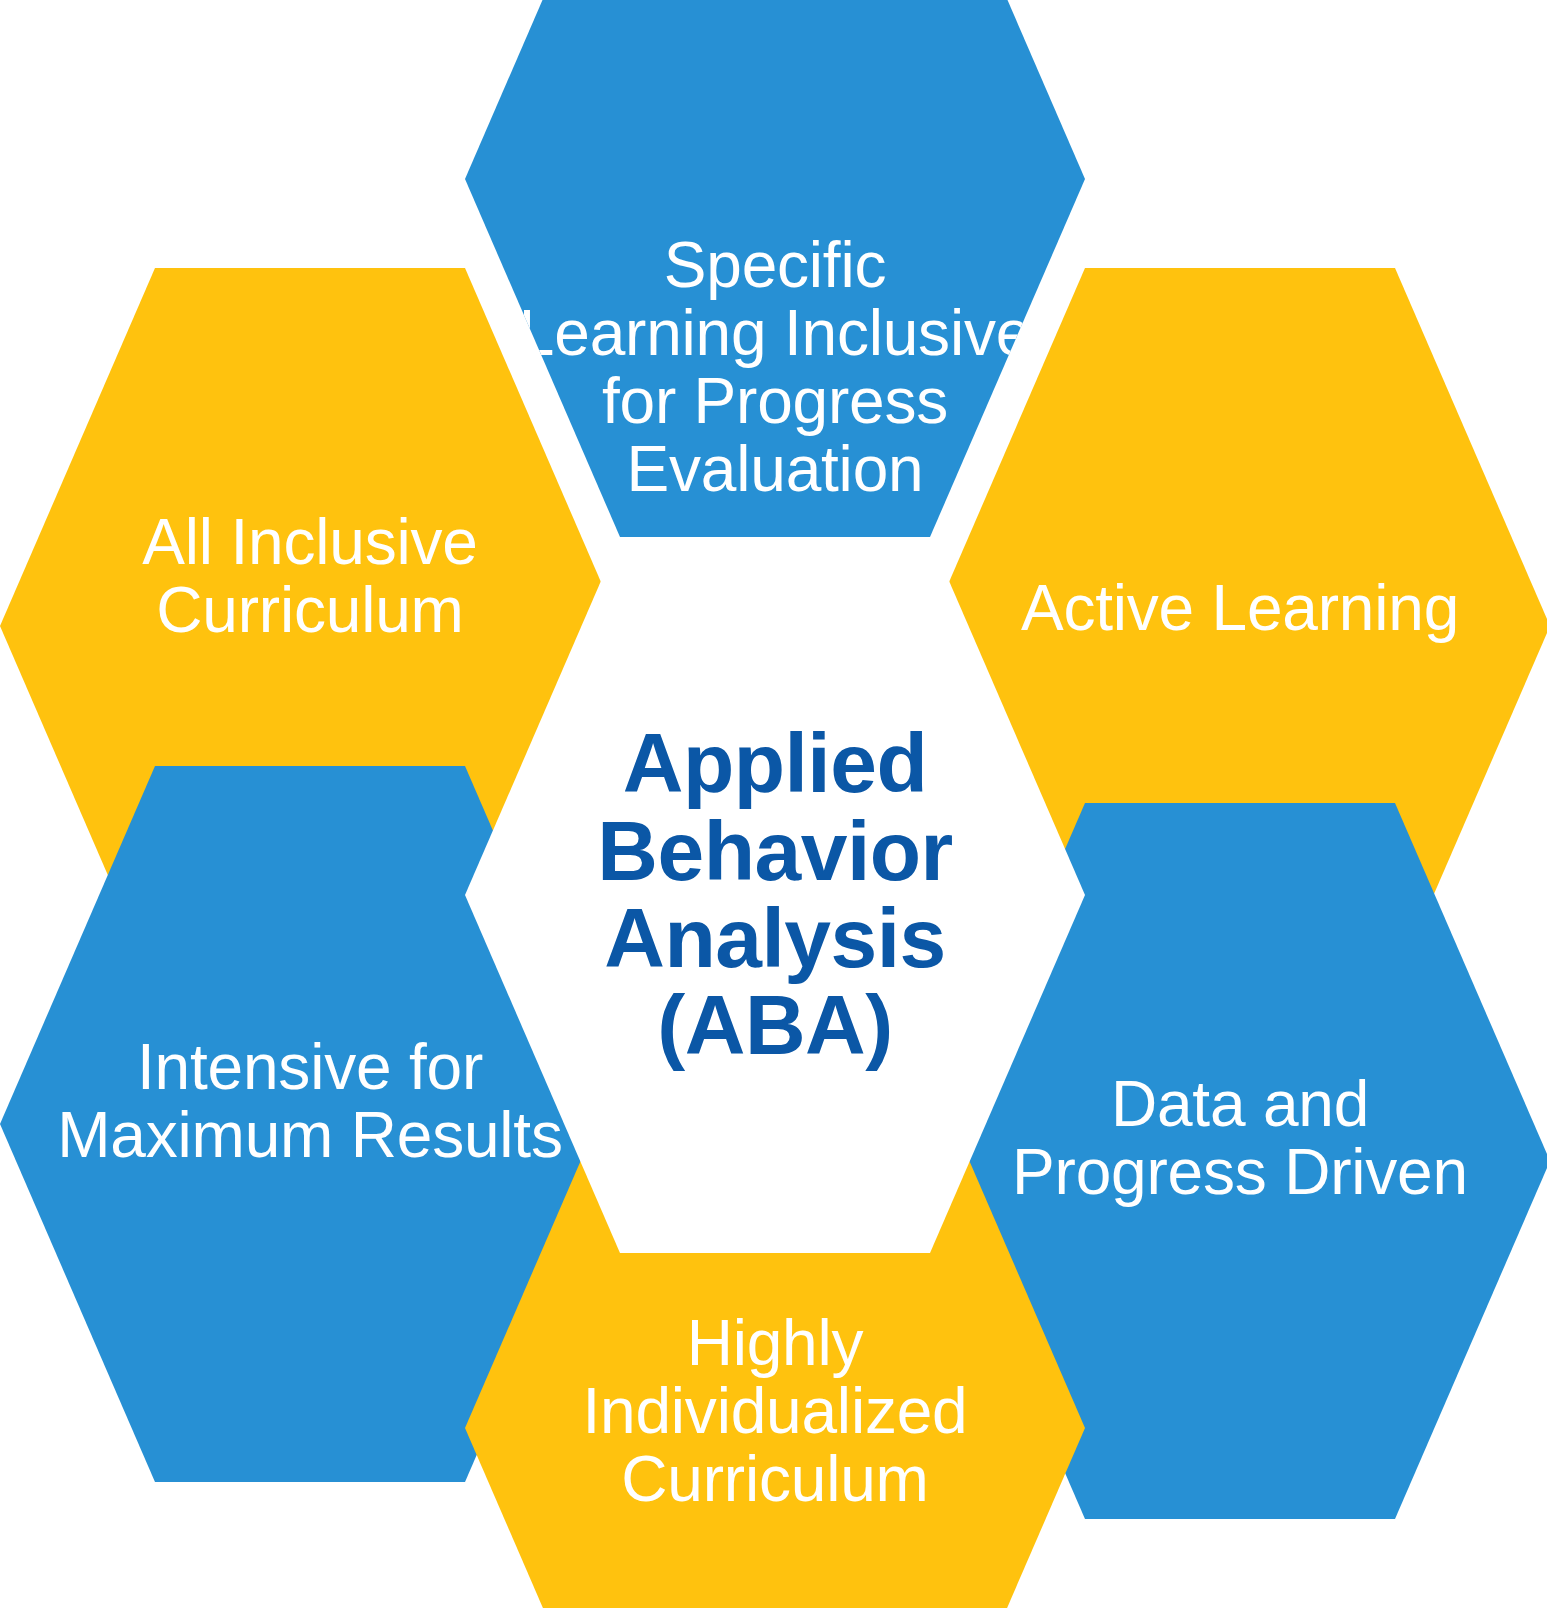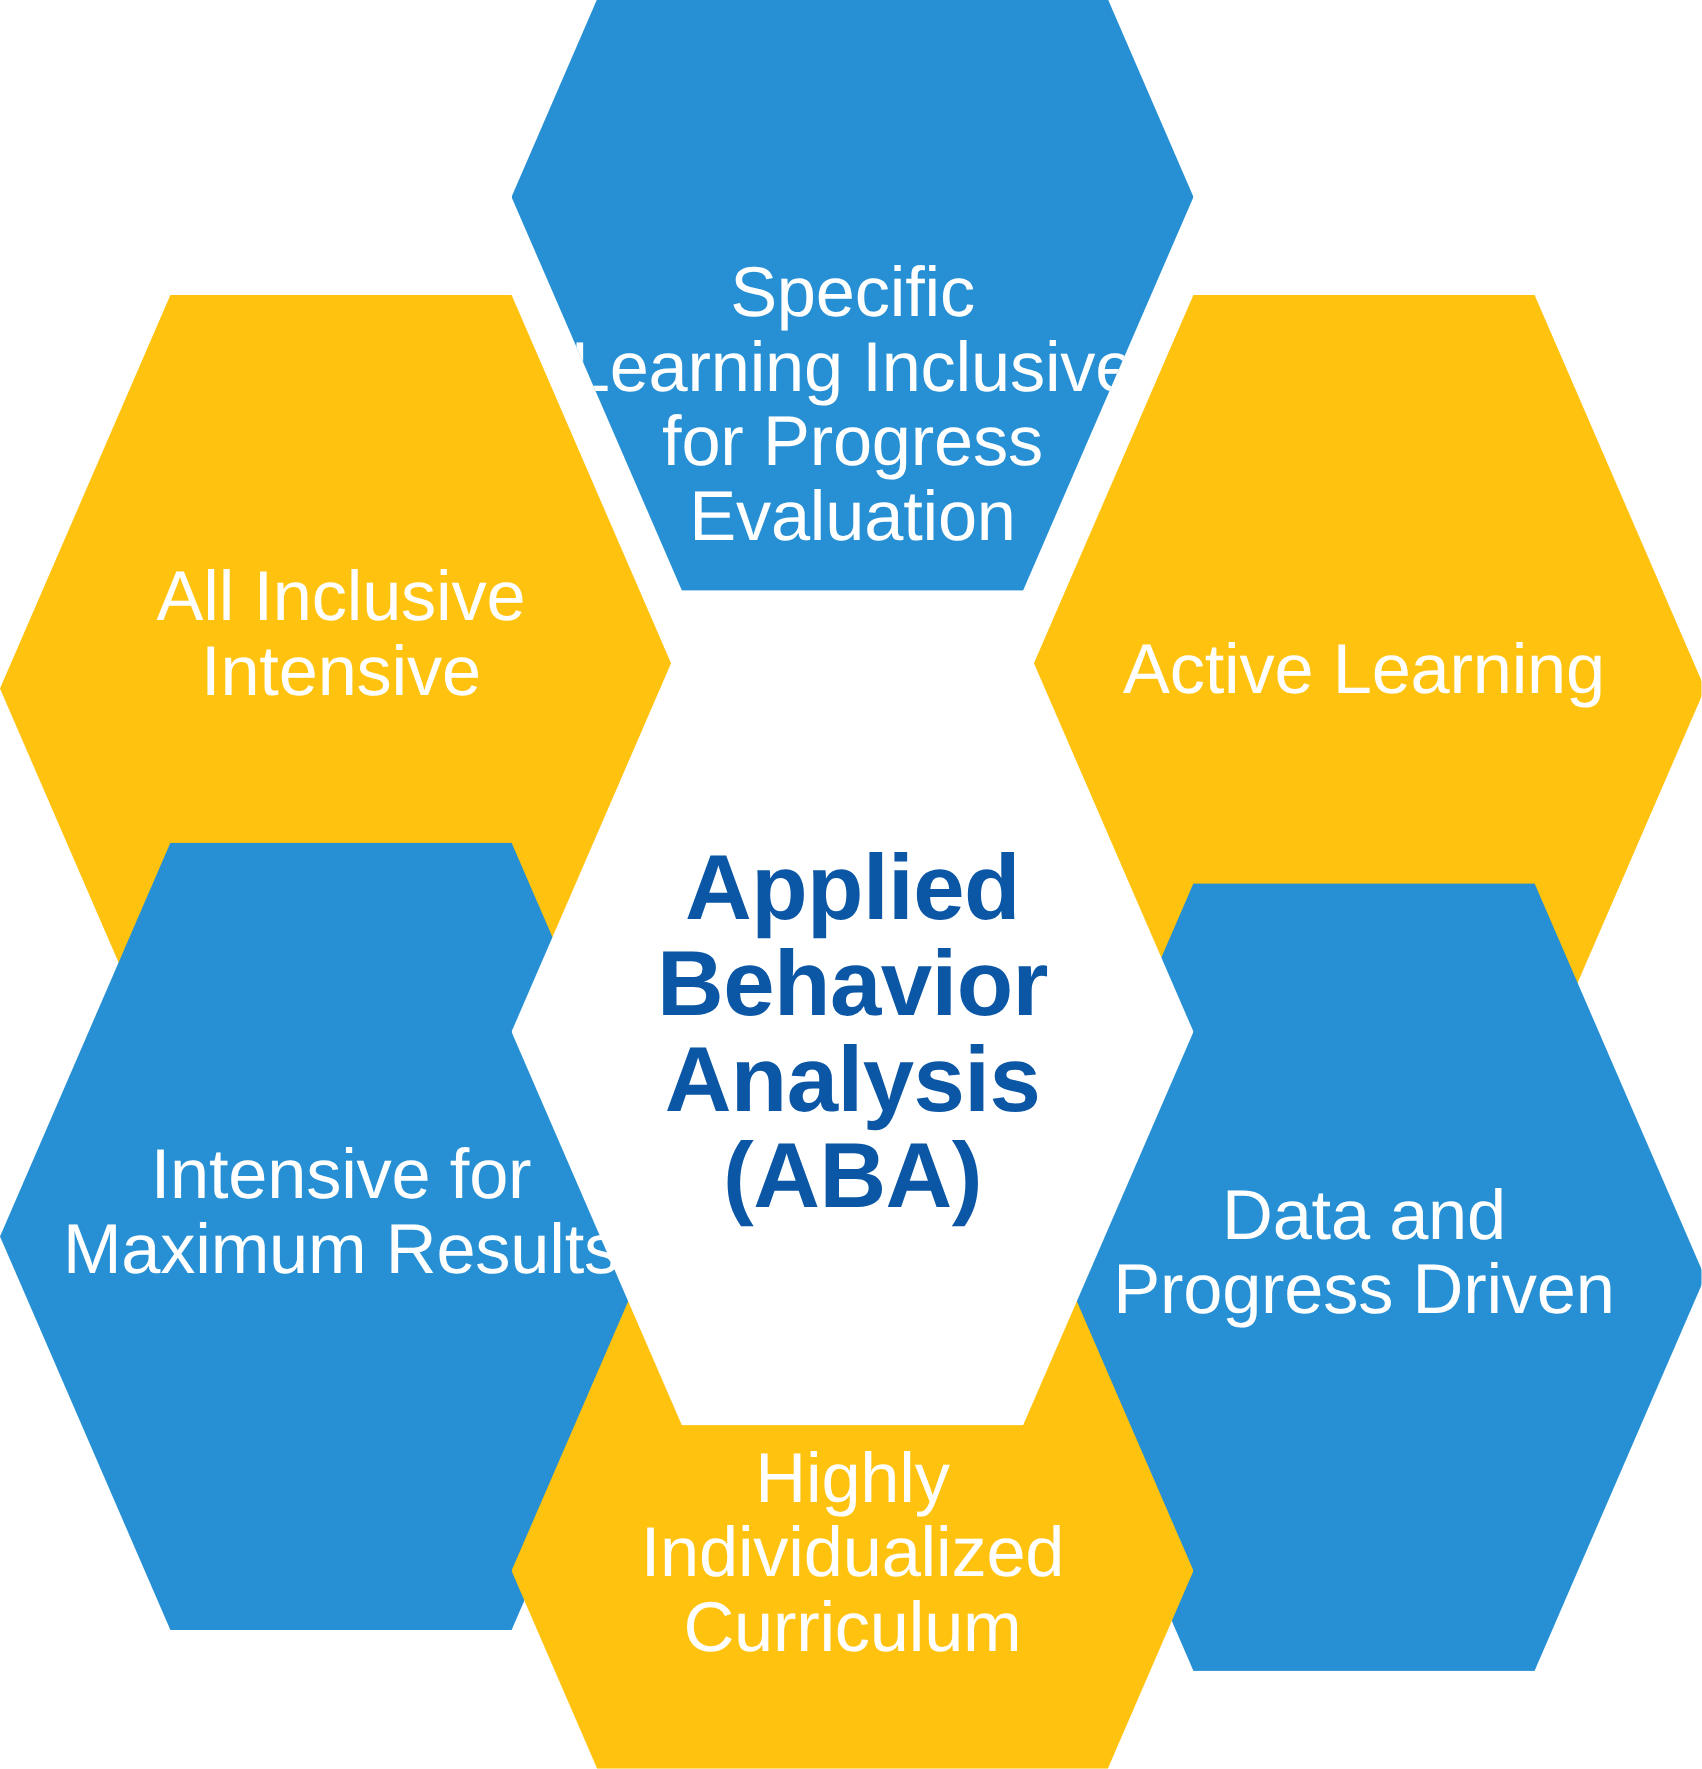--- a/index.html
+++ b/index.html
@@ -77,40 +77,40 @@
 
   
   #hex-lower-right{ left: 930px;  top: 803px; }
   #hex-lower-right .hex-label{ font-size: 64px; transform: translateY(-22px); }
 
   
   #hex-bottom     { left: 465px;  top: 1070px; }
   #hex-bottom .hex-label     { font-size: 64px; transform: translateY(-16px); }
 
   
-  #hex-center     { left: 465px;  top: 537px; margin-top: 43px; }
+  #hex-center     { left: 465px;  top: 537px; }
 
   
   #hex-center { z-index: 5; }
 </style>
 </head>
 <body>
 
 <div id="stage">
 
   <div class="hex blue" id="hex-top">
     <div class="hex-label">Specific
 Learning Inclusive
 for Progress
 Evaluation</div>
   </div>
 
   <div class="hex yellow" id="hex-upper-left">
     <div class="hex-label">All Inclusive
-Intensive</div>
+Curriculum</div>
   </div>
 
   <div class="hex yellow" id="hex-upper-right">
     <div class="hex-label">Active Learning</div>
   </div>
 
   <div class="hex blue" id="hex-lower-left">
     <div class="hex-label">Intensive for
 Maximum Results</div>
   </div>

